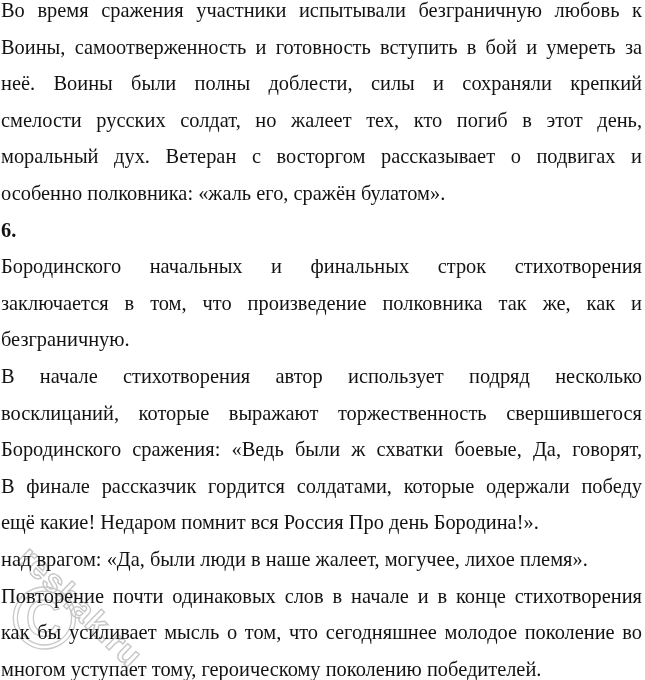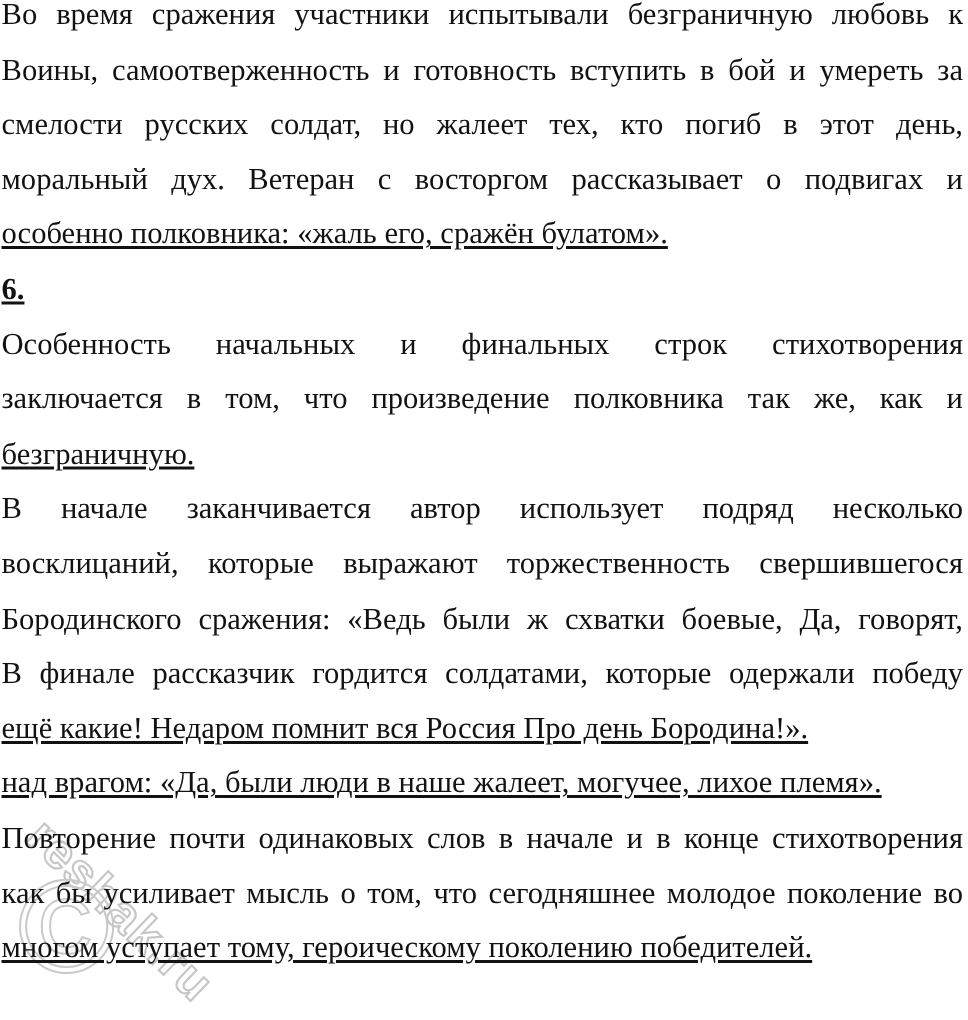--- a/index.html
+++ b/index.html
@@ -30,21 +30,20 @@
     font-family: "Liberation Serif", serif;
     font-size: 20.4px;
     line-height: 36.6px;
     color: #121212;
     text-align: justify;
     text-align-last: justify;
     white-space: normal;
   }
   .line.end {
     text-align-last: left;
-    text-decoration: underline;
   }
   .line.bold {
     font-weight: 700;
   }
   
   .watermark {
     position: absolute;
     left: 0;
     top: 520px;
     z-index: 1;
@@ -74,28 +73,29 @@
 <div class="page">
 
   <svg class="watermark" width="200" height="170" viewBox="0 0 200 170" xmlns="http://www.w3.org/2000/svg">
     <text class="wm-text" transform="translate(16,40) rotate(44)">reshak.ru</text>
     <text class="wm-copy" x="12" y="128">©</text>
   </svg>
 
   <div class="doc">
     <div class="line">Во время сражения участники испытывали безграничную любовь к</div>
     <div class="line">Воины, самоотверженность и готовность вступить в бой и умереть за</div>
+    <div class="line">неё. Воины были полны доблести, силы и сохраняли крепкий</div>
     <div class="line">смелости русских солдат, но жалеет тех, кто погиб в этот день,</div>
     <div class="line">моральный дух. Ветеран с восторгом рассказывает о подвигах и</div>
     <div class="line end">особенно полковника: «жаль его, сражён булатом».</div>
     <div class="line end bold">6.</div>
-    <div class="line">Особенность начальных и финальных строк стихотворения</div>
+    <div class="line">Бородинского начальных и финальных строк стихотворения</div>
     <div class="line">заключается в том, что произведение полковника так же, как и</div>
     <div class="line end">безграничную.</div>
-    <div class="line">В начале заканчивается автор использует подряд несколько</div>
+    <div class="line">В начале стихотворения автор использует подряд несколько</div>
     <div class="line">восклицаний, которые выражают торжественность свершившегося</div>
     <div class="line">Бородинского сражения: «Ведь были ж схватки боевые, Да, говорят,</div>
     <div class="line">В финале рассказчик гордится солдатами, которые одержали победу</div>
     <div class="line end">ещё какие! Недаром помнит вся Россия Про день Бородина!».</div>
     <div class="line end">над врагом: «Да, были люди в наше жалеет, могучее, лихое племя».</div>
     <div class="line">Повторение почти одинаковых слов в начале и в конце стихотворения</div>
     <div class="line">как бы усиливает мысль о том, что сегодняшнее молодое поколение во</div>
     <div class="line end">многом уступает тому, героическому поколению победителей.</div>
   </div>
 

